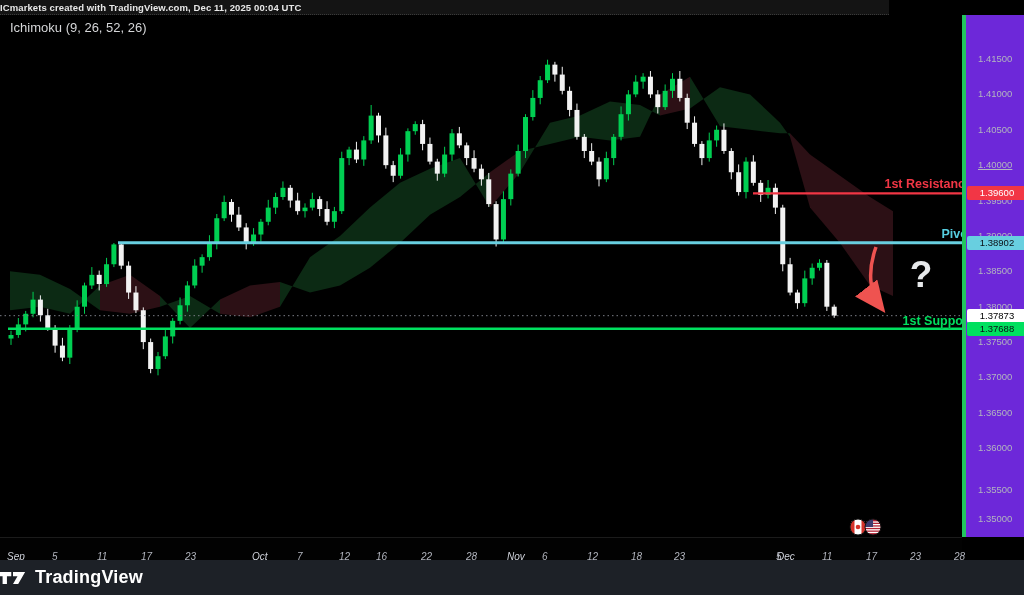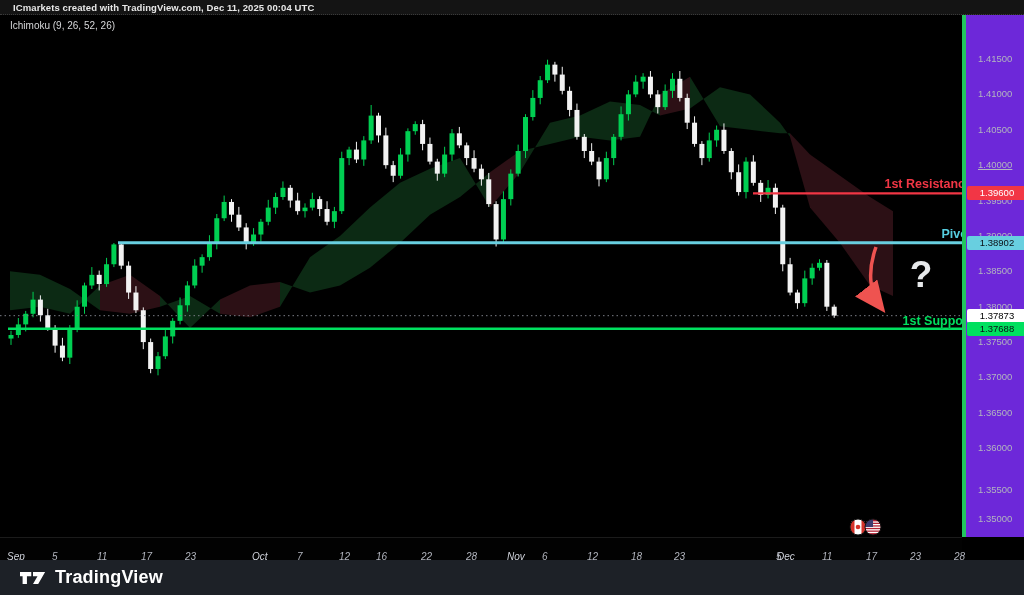--- a/index.html
+++ b/index.html
@@ -3,28 +3,28 @@
 <meta charset="utf-8">
 <style>
   * { margin:0; padding:0; box-sizing:border-box; }
   html,body { background:#000; }
   .app {
     position:relative; width:1024px; height:595px;
     background:#000; overflow:hidden;
     font-family:"Liberation Sans", sans-serif;
   }
   .header-bar {
-    position:absolute; top:0; left:0; width:1024px; height:15px;
+    position:absolute; top:0; left:0; width:889px; height:15px;
     background:#141414; border-bottom:1px dotted #3a3a3a;
     color:#e8e8e8; font-size:9.5px; font-weight:bold;
-    line-height:15px; padding-left:13px; letter-spacing:0.1px;
+    line-height:15px; padding-left:0; letter-spacing:0.1px;
   }
   .legend-row {
     position:absolute; top:20px; left:10px;
-    color:#d5d6d8; font-size:10px;
+    color:#d5d6d8; font-size:13px;
   }
   #chart-svg { position:absolute; top:0; left:0; }
   .line-label {
     position:absolute; right:52px; font-size:12.5px; font-weight:bold;
     white-space:nowrap; text-shadow:0 0 2px #000;
   }
   .label-resistance { top:177px; color:#f23645; }
   .label-pivot      { top:227px; color:#56cfe1; }
   .label-support    { top:314px; color:#00e05f; }
   .question-mark {
@@ -48,21 +48,21 @@
     position:absolute; left:0; right:62px; top:537px; height:23px;
     background:#020202; border-top:1px solid #1b1b1b;
   }
   .time-tick {
     position:absolute; top:13px; width:32px; margin-left:-16px;
     color:#b2b5be; font-size:10px;font-style:italic;
   }
   .time-tick.month { color:#d1d4dc; }
   .footer-bar {
     position:absolute; left:0; bottom:0; width:1024px; height:35px;
-    background:#1d2127; display:flex; align-items:center; padding-left:20px;
+    background:#1d2127; display:flex; align-items:center; 
   }
   .brand-text {
     color:#ffffff; font-size:18px; font-weight:bold; margin-left:9px;
     letter-spacing:0.2px;
   }
 </style>
 </head>
 <body>
 
 <div class="app">

